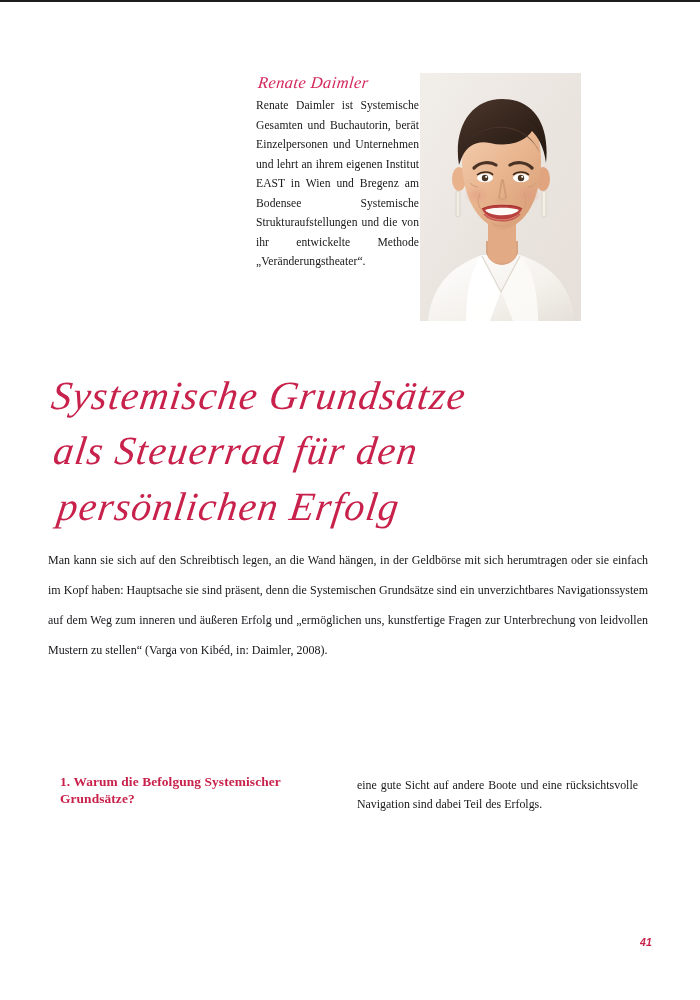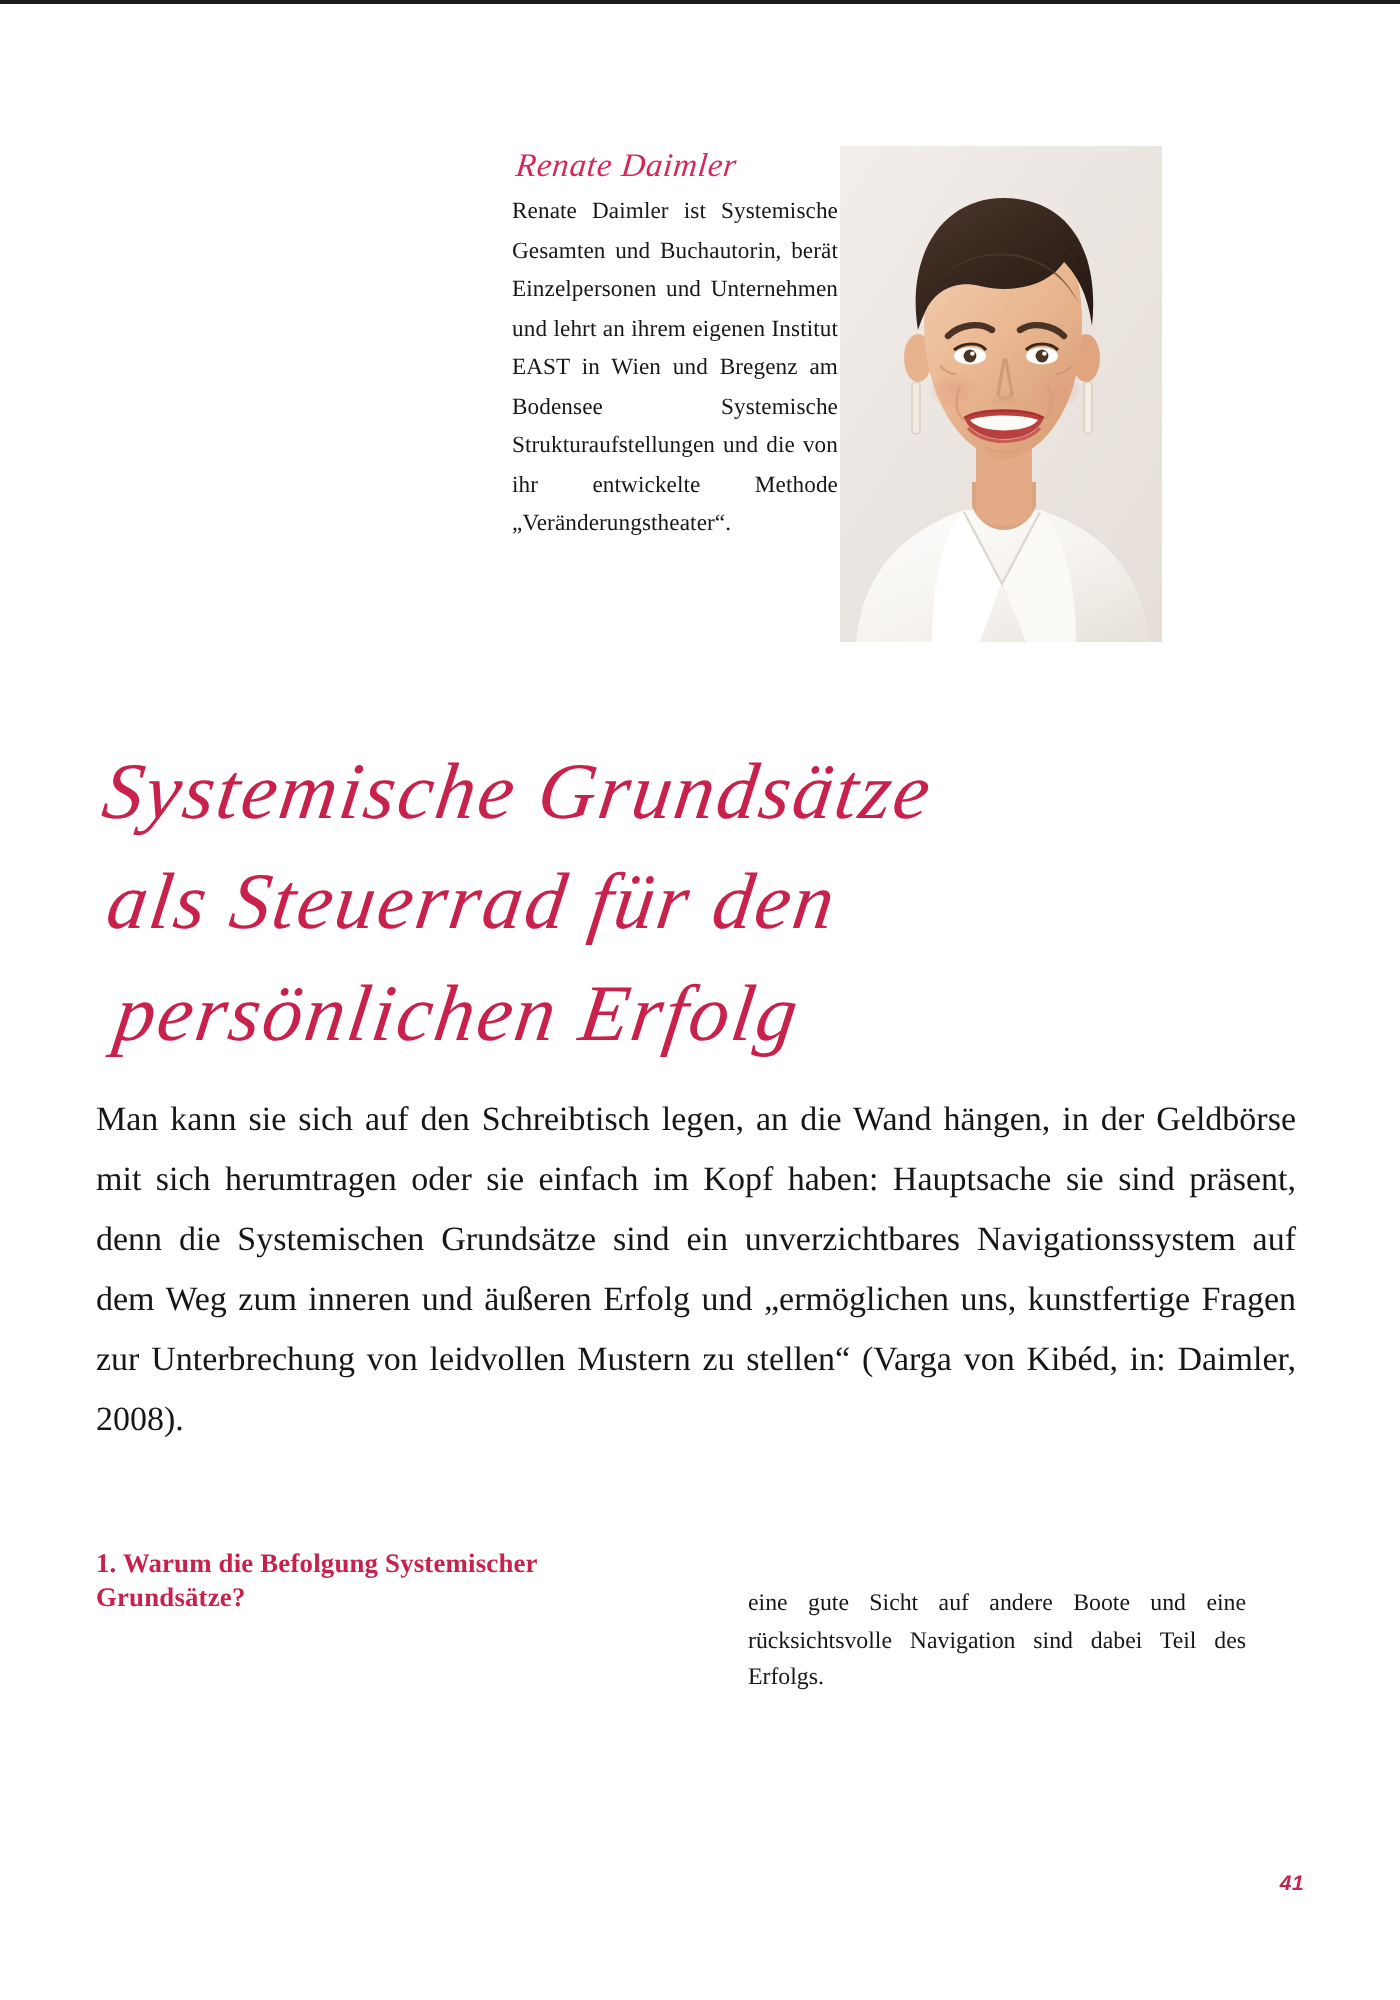--- a/index.html
+++ b/index.html
@@ -107,56 +107,56 @@
   .hl-line-1 { font-size: 40px; line-height: 54px; margin-left: 0px; }
   .hl-line-2 { font-size: 40px; line-height: 56px; margin-left: 2px; }
   .hl-line-3 { font-size: 40px; line-height: 56px; margin-left: 6px; }
 
   
   .lead {
     position: absolute;
     left: 48px;
     top: 545px;
     width: 600px;
-    font-size: 17px;
+    font-size: 12px;
     line-height: 30px;
     text-align: justify;
     text-justify: inter-word;
     color: #16161a;
     margin: 0;
     font-family: Liberation Serif, serif;
   }
 
   
   .columns {
     position: absolute;
-    left: 48px;
+    left: 60px;
     top: 774px;
     width: 604px;
     display: flex;
-    gap: 29px;
+    gap: 16px;
   }
   .col {
     width: 281px;
   }
   .col-heading {
     font-size: 13.4px;
     font-weight: bold;
     line-height: 16.5px;
     color: #c8214b;
     margin: 0 0 3px 0;
     letter-spacing: 0.1px;
   }
   .col-body {
     font-size: 11.9px;
     line-height: 18.6px;
     text-align: justify;
     text-justify: inter-word;
     color: #17171a;
-    margin: 16px;
+    margin: 0;
   }
   .col-body + .col-body { margin-top: 0; }
   .col-right { padding-top: 2px; }
 
   
   .folio {
     position: absolute;
     right: 48px;
     top: 936px;
     font-family: "Liberation Sans", sans-serif;

